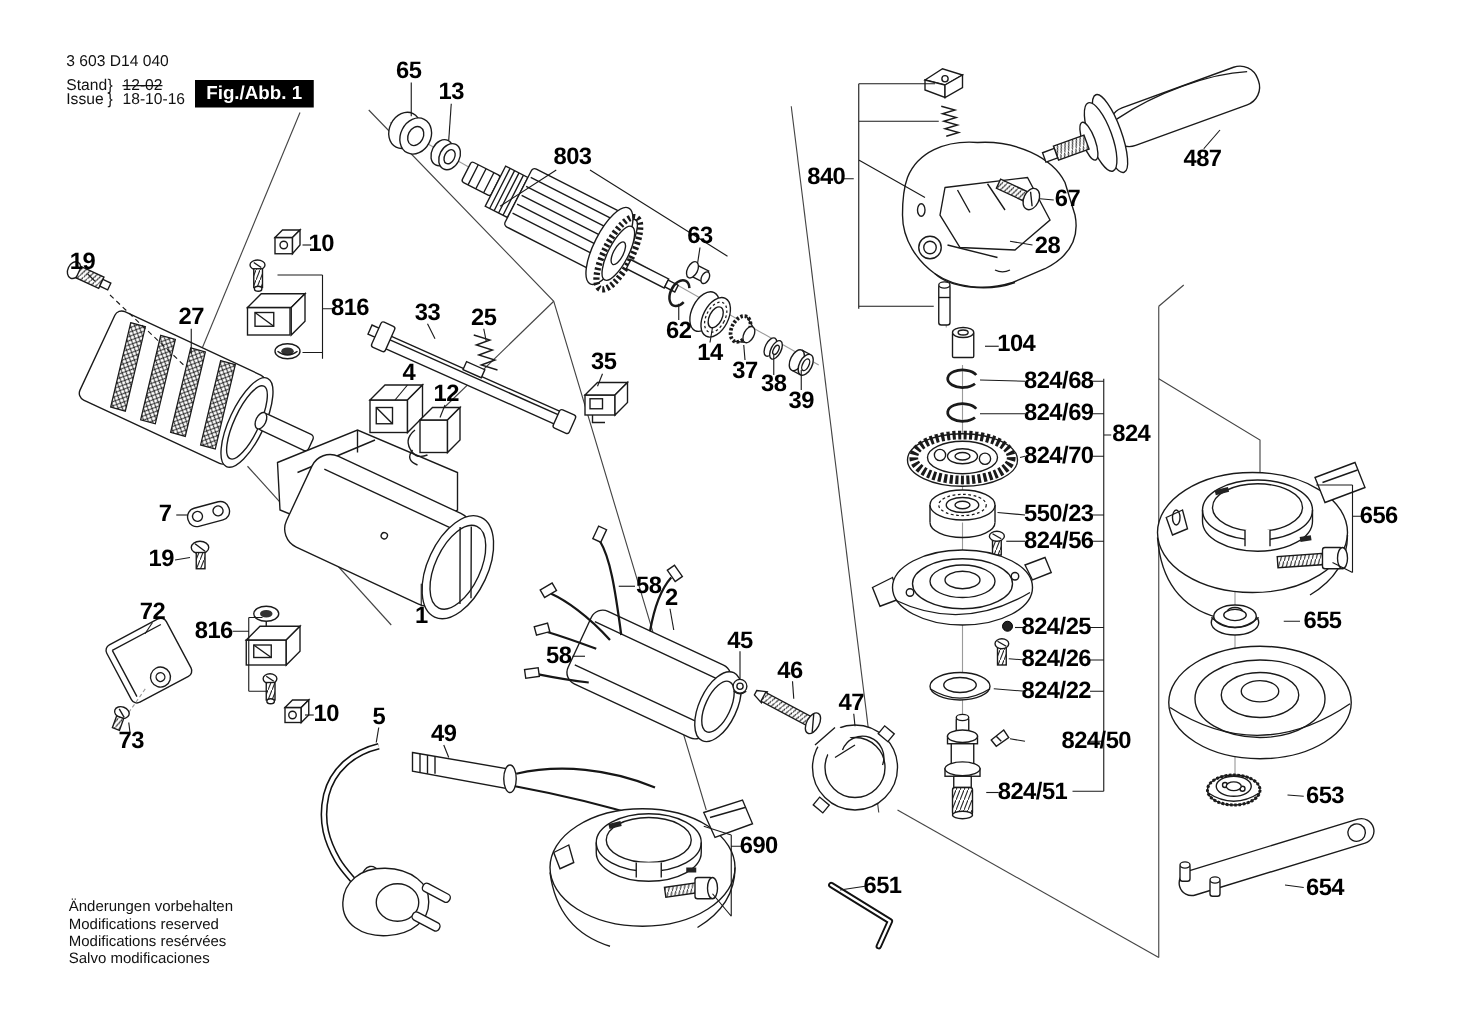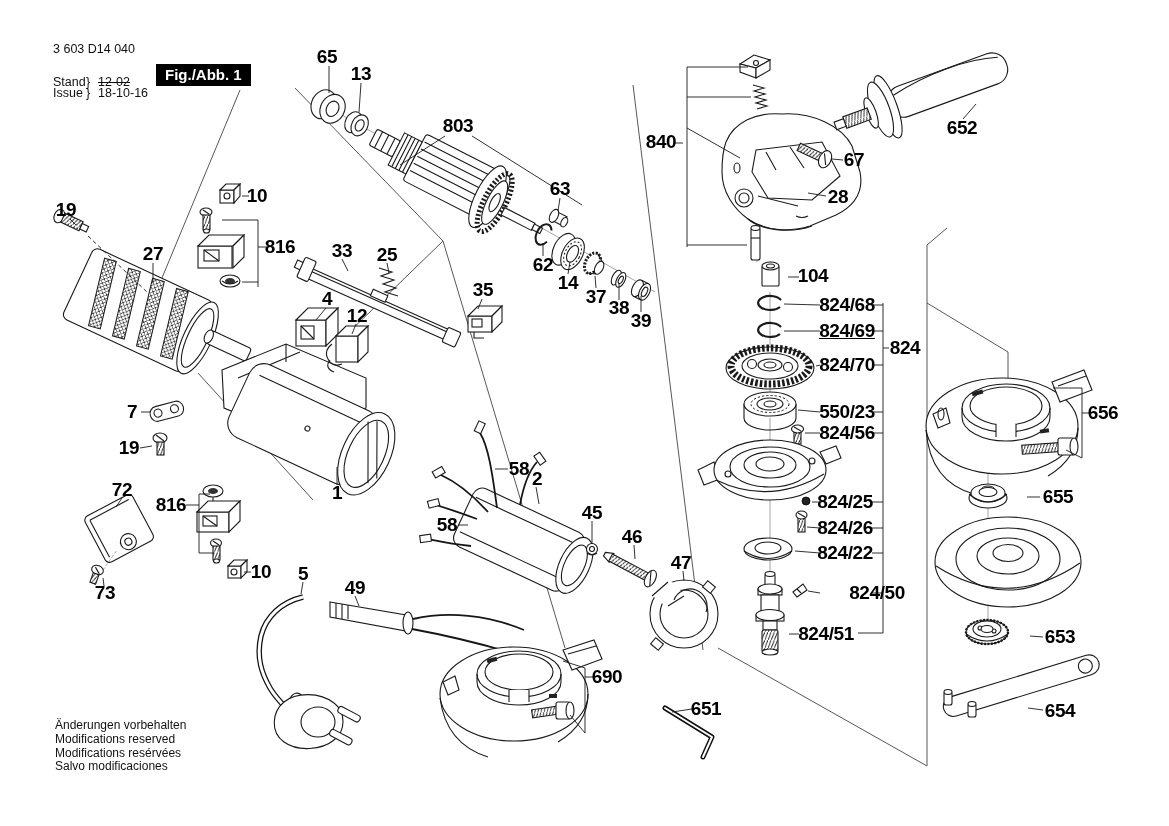--- a/index.html
+++ b/index.html
@@ -11,21 +11,21 @@
   .fw{stroke:#1a1a1a;stroke-width:1.1;fill:#ffffff;}
   .thin{stroke:#444;stroke-width:0.9;fill:none;}
   .lead{stroke:#1a1a1a;stroke-width:0.9;fill:none;}
   .axis{stroke:#9a9a9a;stroke-width:0.9;fill:none;}
   .wire{stroke:#161616;stroke-width:1.8;fill:none;}
   
   .part-label{position:absolute;transform:translate(-50%,-50%);font-weight:bold;
               font-size:19px;letter-spacing:-0.4px;white-space:nowrap;color:#000;}
   
   .title-block{position:absolute;left:53px;top:42px;font-size:12.5px;line-height:1.15;}
-  .pn{margin-bottom:20px;}
+  .pn{margin-bottom:6px;}
   .ti-row{display:flex;align-items:center;height:11px;}
   .ti-word{width:33px;display:inline-block;}
   .ti-brace{width:10px;display:inline-block;}
   .ti-val{margin-left:2px;}
   .strike{text-decoration:line-through;}
   .fig-box{position:absolute;left:156px;top:64px;background:#000;color:#fff;
            font-weight:bold;font-size:15px;padding:2px 9px 3px 9px;}
   .footer{position:absolute;left:55px;top:719px;font-size:12px;line-height:13.8px;}
 </style>
 </head>
@@ -609,24 +609,24 @@
       <div class="part-label" style="left: 458px; top: 126px;">803</div>
       <div class="part-label" style="left: 560px; top: 189px;">63</div>
       <div class="part-label" style="left: 543px; top: 265px;">62</div>
       <div class="part-label" style="left: 568px; top: 283px;">14</div>
       <div class="part-label" style="left: 596px; top: 297px;">37</div>
       <div class="part-label" style="left: 619px; top: 308px;">38</div>
       <div class="part-label" style="left: 641px; top: 321px;">39</div>
       <div class="part-label" style="left: 661px; top: 142px;">840</div>
       <div class="part-label" style="left: 854px; top: 160px;">67</div>
       <div class="part-label" style="left: 838px; top: 197px;">28</div>
-      <div class="part-label" style="left: 962px; top: 128px;">652</div>
+      <div class="part-label" style="left: 962px; top: 128px;">487</div>
       <div class="part-label" style="left: 813px; top: 276px;">104</div>
       <div class="part-label" style="left: 847px; top: 305px;">824/68</div>
-      <div class="part-label" style="left: 847px; top: 331px; text-decoration: underline;">824/69</div>
+      <div class="part-label" style="left: 847px; top: 331px;">824/69</div>
       <div class="part-label" style="left: 905px; top: 348px;">824</div>
       <div class="part-label" style="left: 847px; top: 365px;">824/70</div>
       <div class="part-label" style="left: 847px; top: 412px;">550/23</div>
       <div class="part-label" style="left: 847px; top: 433px;">824/56</div>
       <div class="part-label" style="left: 845px; top: 502px;">824/25</div>
       <div class="part-label" style="left: 845px; top: 528px;">824/26</div>
       <div class="part-label" style="left: 845px; top: 553px;">824/22</div>
       <div class="part-label" style="left: 845px; top: 593px; margin-left: 32px;">824/50</div>
       <div class="part-label" style="left: 826px; top: 634px;">824/51</div>
       <div class="part-label" style="left: 1103px; top: 413px;">656</div>

